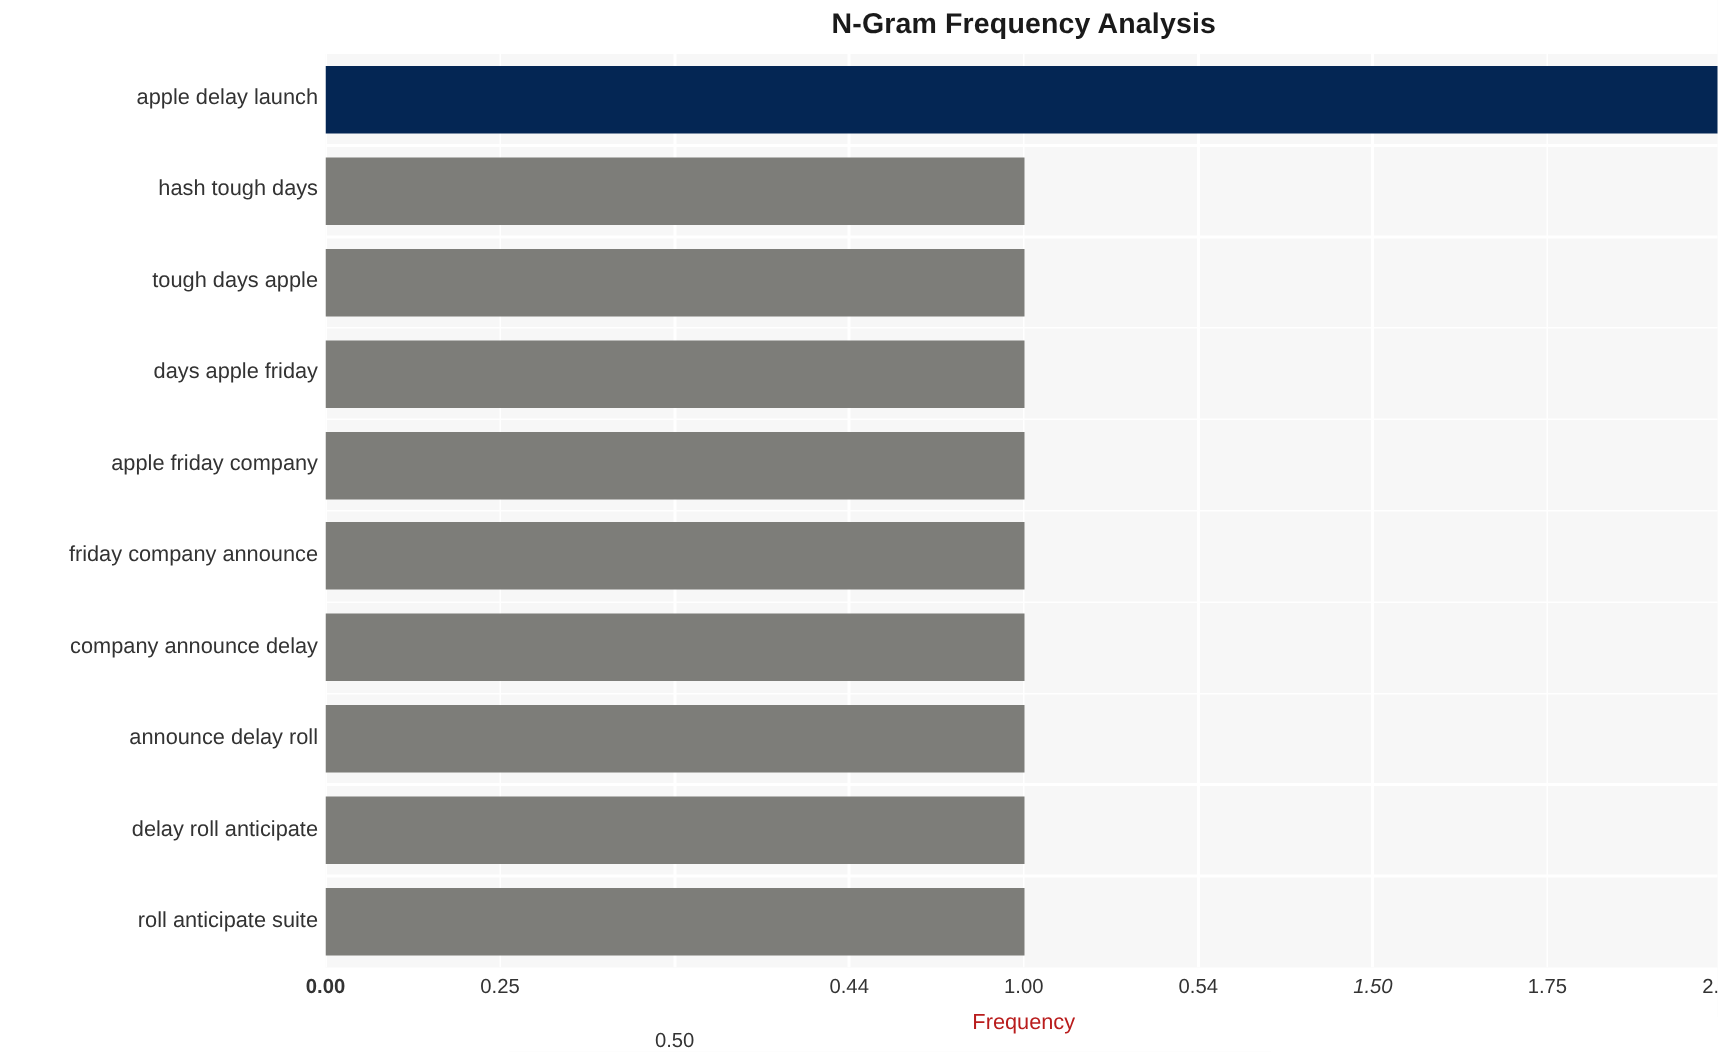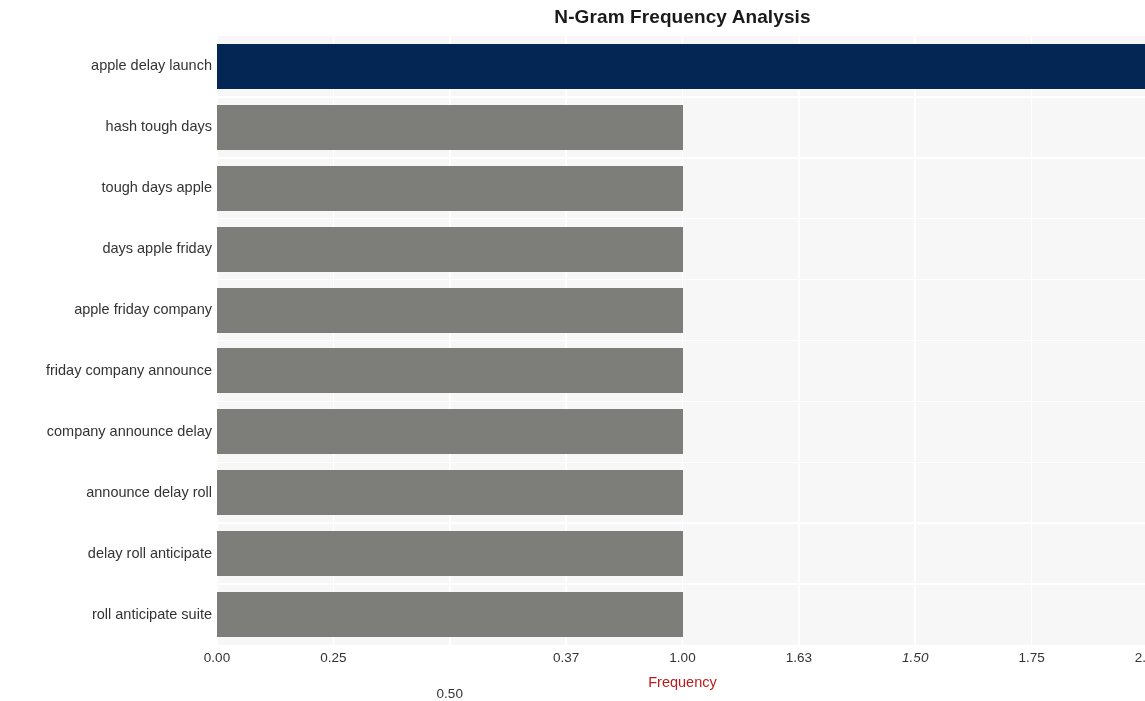--- a/index.html
+++ b/index.html
@@ -153,26 +153,26 @@
       <div class="ytick" style="top: 180.25px;">tough days apple</div>
       <div class="ytick" style="top: 241.15px;">days apple friday</div>
       <div class="ytick" style="top: 302.05px;">apple friday company</div>
       <div class="ytick" style="top: 362.95px;">friday company announce</div>
       <div class="ytick" style="top: 423.85px;">company announce delay</div>
       <div class="ytick" style="top: 484.75px;">announce delay roll</div>
       <div class="ytick" style="top: 545.65px;">delay roll anticipate</div>
       <div class="ytick" style="top: 606.55px;">roll anticipate suite</div>
     </div>
   <div id="xtick-layer">
-      <div class="xtick" style="left: 205px;">0.00</div>
+      <div class="xtick" style="left: 205px; font-weight: bold;">0.00</div>
       <div class="xtick" style="left: 321.375px;">0.25</div>
       <div class="xtick" style="left: 437.75px; margin-top: 36px;">0.50</div>
-      <div class="xtick" style="left: 554.125px;">0.37</div>
+      <div class="xtick" style="left: 554.125px;">0.44</div>
       <div class="xtick" style="left: 670.5px;">1.00</div>
-      <div class="xtick" style="left: 786.875px;">1.63</div>
+      <div class="xtick" style="left: 786.875px;">0.54</div>
       <div class="xtick" style="left: 903.25px; font-style: italic;">1.50</div>
       <div class="xtick" style="left: 1019.62px;">1.75</div>
       <div class="xtick" style="left: 1136px;">2.00</div>
     </div>
 
   <div id="xlabel">Frequency</div>
 
 </div>
 
 </body></html>

